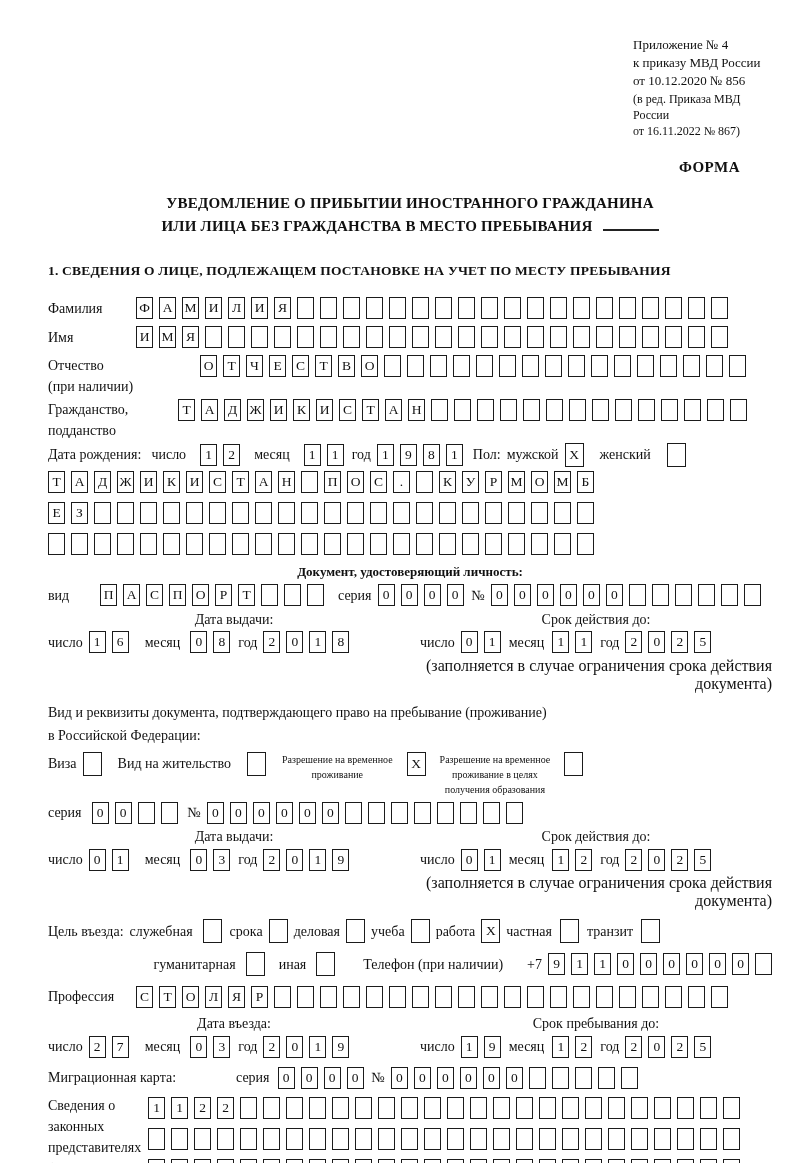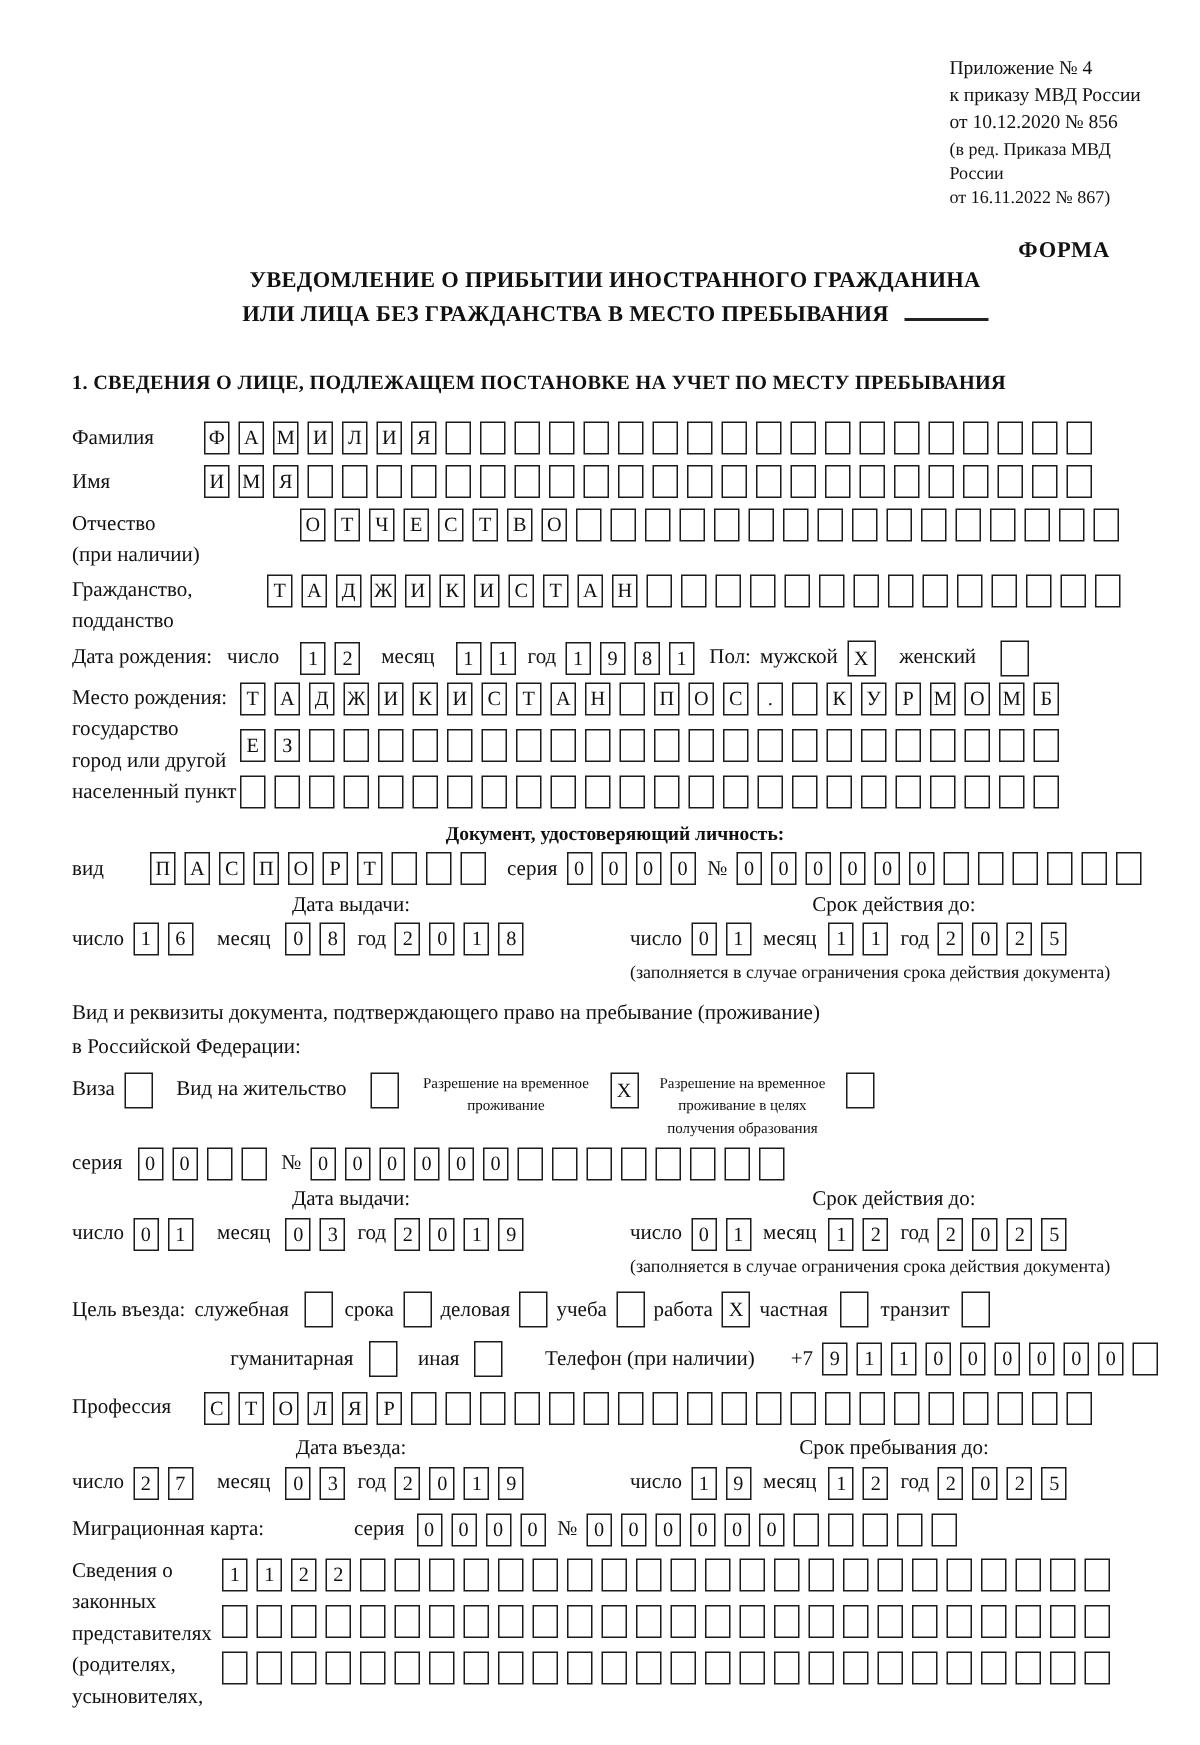--- a/index.html
+++ b/index.html
@@ -5,21 +5,21 @@
   html,body{margin:0;padding:0;background:#fff;}
   body{width:800px;height:1163px;color:#111;font-family:"Liberation Serif",serif;overflow:hidden;}
   .page{padding:36px 28px 0 48px;position:relative;}
 
   
   .doc-header{margin-left:585px;font-size:13px;line-height:1.4;}
   .doc-header .small{font-size:12px;line-height:1.35;}
   .forma{font-weight:bold;font-size:15px;text-align:right;padding-right:32px;margin-top:20px;letter-spacing:.5px;}
 
   
-  .title{font-weight:bold;font-size:15px;text-align:center;line-height:1.55;letter-spacing:.2px;}
+  .title{font-weight:bold;font-size:15px;text-align:center;margin-top:16px;line-height:1.55;letter-spacing:.2px;}
   .blank-line{display:inline-block;width:56px;border-bottom:2px solid #222;height:13px;margin-left:10px;}
   .section-heading{font-weight:bold;font-size:13.5px;margin-top:24px;letter-spacing:.2px;}
 
   
   .f-row{display:flex;align-items:flex-start;margin-top:6px;}
   .f-label{font-size:14px;line-height:23px;flex:none;}
   .lbl-2l{line-height:21px;}
   .cells{display:inline-flex;gap:6px;flex:none;}
   .cell{width:15px;height:20px;border:1.5px solid #1b1b1b;display:inline-flex;align-items:center;justify-content:center;
         font-size:13.5px;background:#fff;flex:none;}
@@ -27,21 +27,21 @@
   .w88{width:88px;} .w152{width:152px;} .w130{width:130px;} .w112{width:112px;} .w52{width:52px;} .w100{width:100px;} .w160{width:160px;}
   .ml6{margin-left:6px;} .ml8{margin-left:8px;} .ml10{margin-left:10px;} .ml14{margin-left:14px;} .ml16{margin-left:16px;}
   .stackrows > .cells{display:flex;margin-bottom:9px;}
   .doc-subheading{font-weight:bold;font-size:13px;text-align:center;margin-top:6px;}
 
   .dates-split{display:flex;margin-top:5px;}
   .dates-left{width:372px;}
   .dates-right{flex:1;}
   .date-heading{font-size:14px;text-align:center;margin-bottom:3px;}
   .date-row{display:flex;align-items:center;}
-  .note{font-size:12px;text-align:left;margin-top:3px;}
+  .note{font-size:16px;text-align:right;margin-top:3px;}
 
   .intro{font-size:14px;line-height:1.7;margin-top:8px;}
   .opt-row{display:flex;align-items:flex-start;margin-top:4px;}
   .opt-label-block{font-size:10px;line-height:1.5;text-align:center;}
   .opt-label-block span{display:block;}
   .purpose-row{display:flex;align-items:center;margin-top:9px;flex-wrap:nowrap;}
   .purpose-row .f-label{line-height:23px;}
 </style>
 </head>
 <body>
@@ -221,26 +221,20 @@
     <span class="cells cb ml6">
         <span class="cell">X</span>
       </span>
     <span class="f-label ml16">женский</span>
     <span class="cells cb ml16">
         <span class="cell"></span>
       </span>
   </div>
 
   <div class="f-row" style="margin-top:4px;">
-    <span class="f-label w112 lbl-2l">
-      <span style="display:block;">Место рождения:</span>
-      <span style="display:block;">государство</span>
-      <span style="display:block;">город или другой</span>
-      <span style="display:block;">населенный пункт</span>
-    </span>
     <span class="stackrows">
       <span class="cells">
           <span class="cell">Т</span>
           <span class="cell">А</span>
           <span class="cell">Д</span>
           <span class="cell">Ж</span>
           <span class="cell">И</span>
           <span class="cell">К</span>
           <span class="cell">И</span>
           <span class="cell">С</span>

